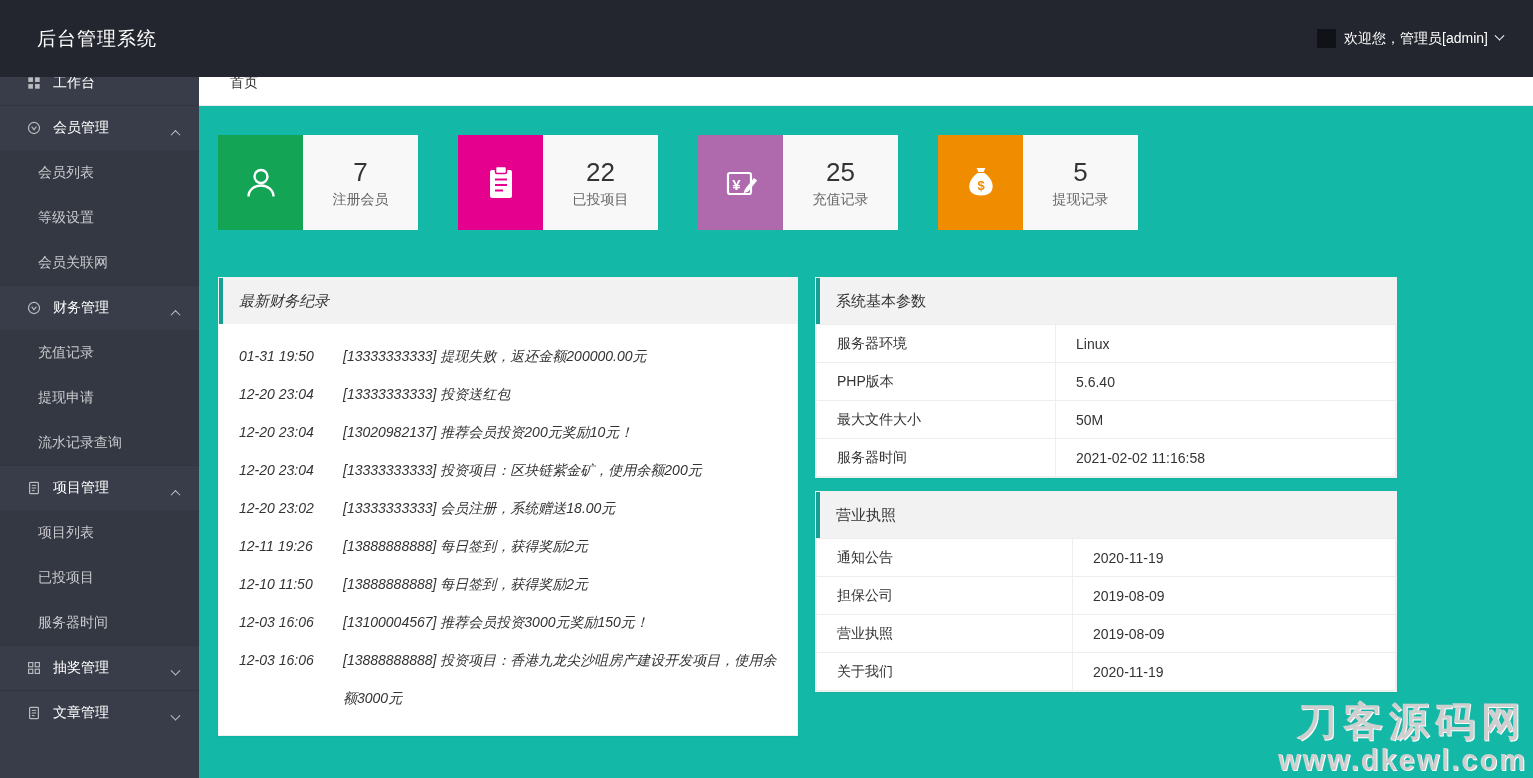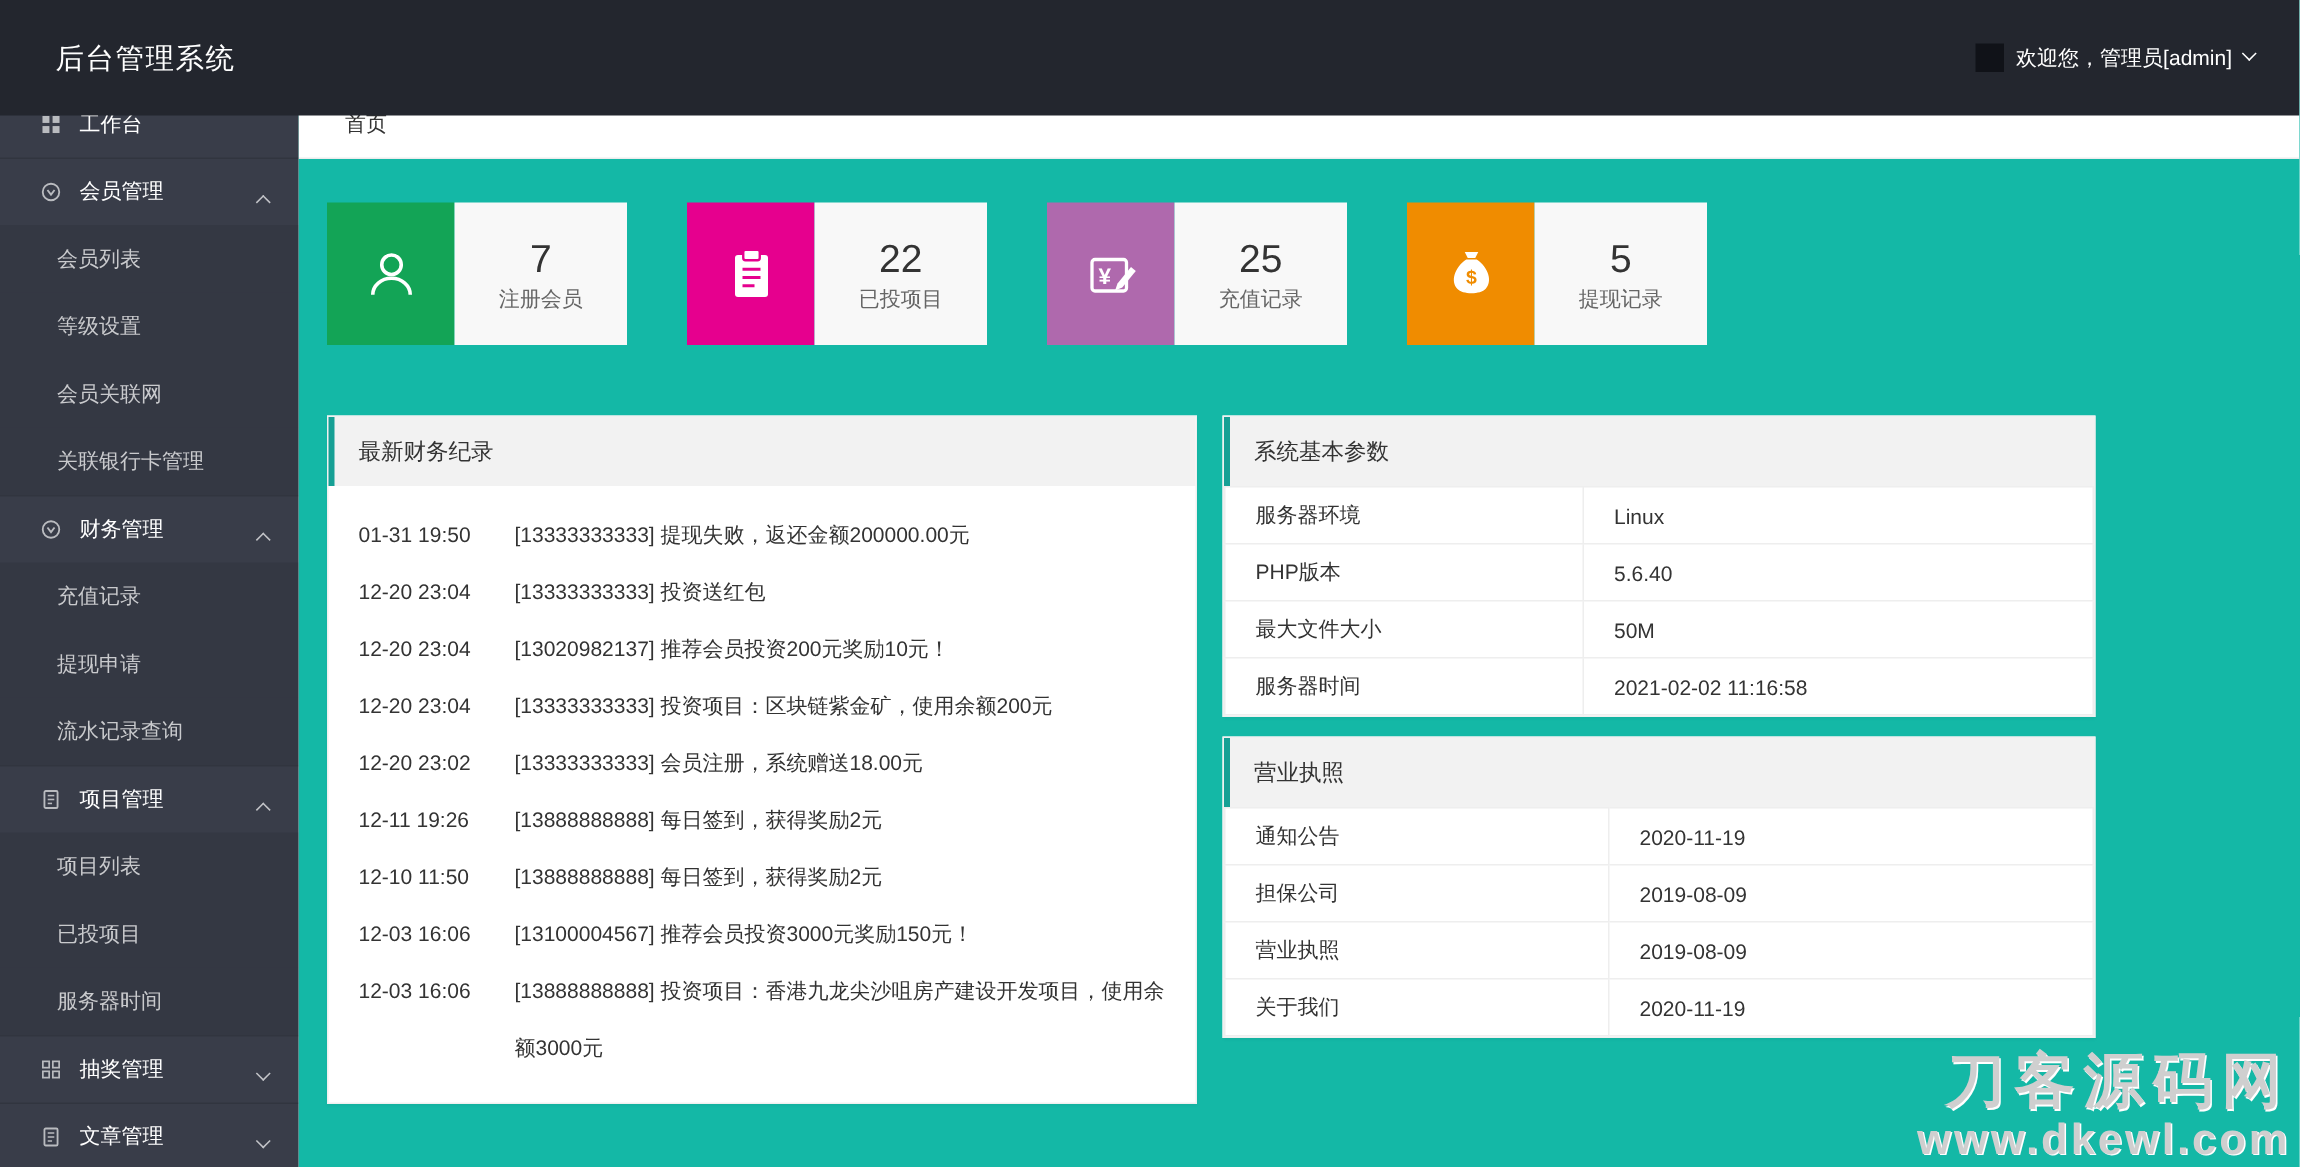--- a/index.html
+++ b/index.html
@@ -39,21 +39,21 @@
   .stat-icon-box { width:85px; display:flex; align-items:center; justify-content:center; }
   .stat-info { flex:1; background:#f8f8f8; display:flex; flex-direction:column; align-items:center; justify-content:center; gap:3px; }
   .stat-value { font-size:26px; color:#333; }
   .stat-label { font-size:14px; color:#666; }
 
   
   .panels-row { display:flex; gap:17px; margin-top:47px; align-items:flex-start; }
   .panel { background:#fff; border:1px solid #f0f0f0; box-shadow:0 1px 2px rgba(0,0,0,.04); }
   .panel-header { height:46px; background:#f2f2f2; border-left:4px solid #16a095; display:flex; align-items:center;
                   padding-left:16px; font-size:15px; color:#333; }
-  .finance-panel { width:580px; }
+  .finance-panel { width:580px;font-style:italic; }
   .finance-list { padding:13px 20px 18px 20px; }
   .record { display:flex; font-size:14px; color:#333; line-height:38px; }
   .record-time { width:88px; flex:none; }
   .record-text { flex:1; margin-left:16px; }
 
   .right-col { width:582px; display:flex; flex-direction:column; gap:13px; }
   .param-table { width:100%; border-collapse:collapse; }
   .param-table td { border:1px solid #eee; height:38px; padding-left:20px; font-size:14px; color:#333; }
   .kcol-sys { width:239px; }
   .kcol-art { width:256px; }
@@ -105,23 +105,20 @@
     <span class="chev-holder"><i class="chev up"></i></span>
   </div>
   <div class="side-item child">
       <span>会员列表</span>
     </div>
   <div class="side-item child">
       <span>等级设置</span>
     </div>
   <div class="side-item child">
       <span>会员关联网</span>
-    </div>
-  <div class="side-item child">
-      <span>关联银行卡管理</span>
     </div>
 
   <div class="side-item parent">
     <span class="sicon">
       <svg width="14" height="14" viewBox="0 0 16 16">
           <circle cx="8" cy="8" r="6.3" fill="none" stroke="#d0d1d4" stroke-width="1.4"></circle>
           <path d="M5.3 6.5 L8 10 L10.7 6.5" fill="none" stroke="#d0d1d4" stroke-width="1.4"></path>
         </svg>
     </span>
     <span>财务管理</span>

